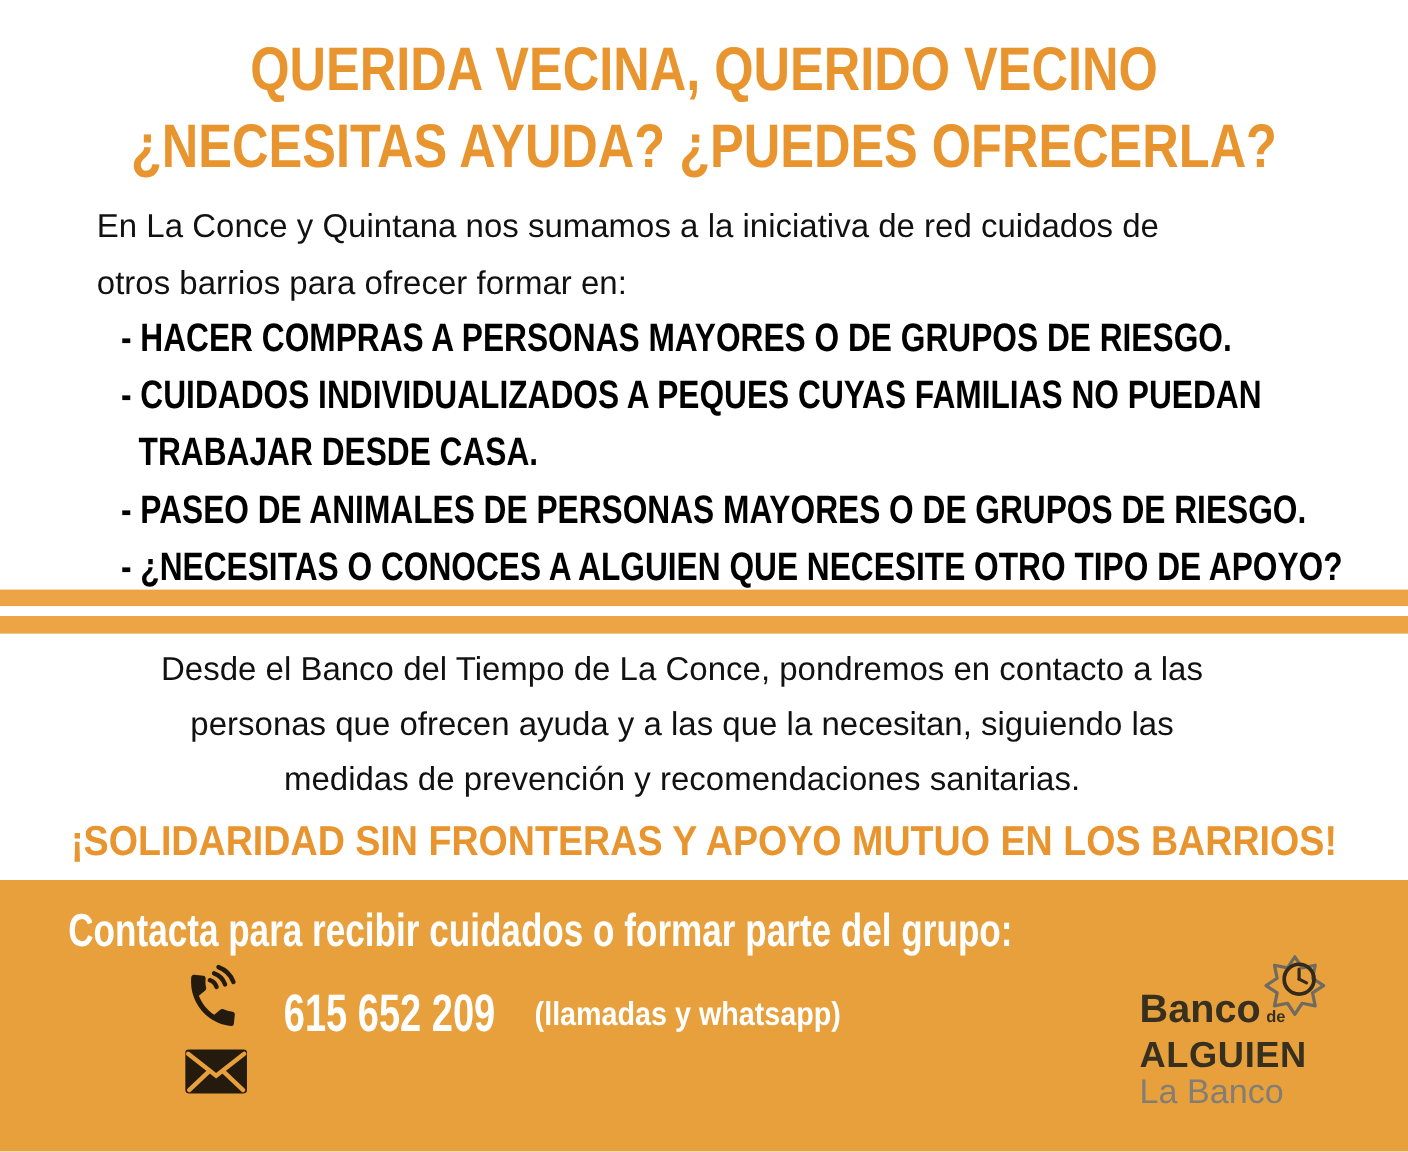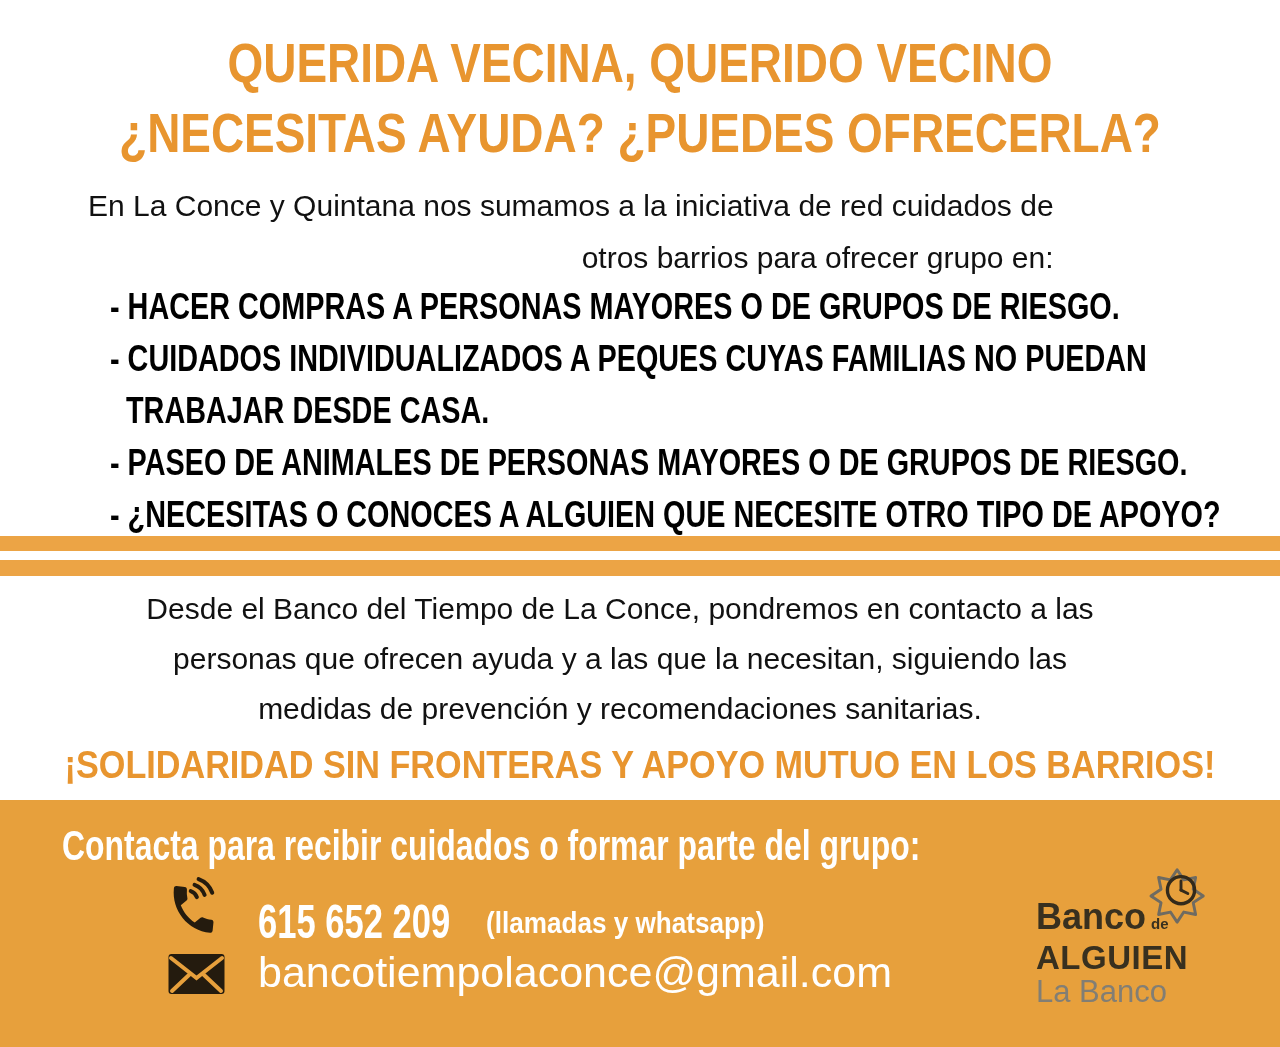--- a/index.html
+++ b/index.html
@@ -16,21 +16,21 @@
   .poster{position:relative;width:1280px;height:1047px;background:#fff;overflow:hidden;}
 
   
   .title-line{position:absolute;left:0;width:1280px;text-align:center;
     font-weight:bold;font-size:56px;color:var(--accent-title);
     transform:scaleX(.82);transform-origin:center top;white-space:nowrap;}
   .title-1{top:30px;}
   .title-2{top:100px;}
 
   
-  .intro{position:absolute;left:88px;top:180px;font-size:30px;line-height:52px;color:var(--ink);text-align:right;}
+  .intro{position:absolute;left:88px;top:180px;font-size:30px;line-height:52px;color:var(--ink);}
   .intro .line{white-space:nowrap;}
 
   
   .bullets{position:absolute;left:110px;top:284px;font-weight:bold;font-size:36px;
     color:#000;transform:scaleX(.8);transform-origin:left top;}
   .bullets .bullet-line{white-space:nowrap;height:52px;line-height:46px;}
   .bullets .cont{margin-left:20px;}
 
   
   .stripe{position:absolute;left:0;width:1280px;background:var(--accent-stripe);}
@@ -78,21 +78,21 @@
 </head>
 <body>
 
 <div class="poster">
 
   <div class="title-line title-1">QUERIDA VECINA, QUERIDO VECINO</div>
   <div class="title-line title-2">¿NECESITAS AYUDA? ¿PUEDES OFRECERLA?</div>
 
   <div class="intro">
     <div class="line">En La Conce y Quintana nos sumamos a la iniciativa de red cuidados de</div>
-    <div class="line">otros barrios para ofrecer grupo en:</div>
+    <div class="line">otros barrios para ofrecer formar en:</div>
   </div>
 
   <div class="bullets">
     <div class="bullet-line">- HACER COMPRAS A PERSONAS MAYORES O DE GRUPOS DE RIESGO.</div>
     <div class="bullet-line">- CUIDADOS INDIVIDUALIZADOS A PEQUES CUYAS FAMILIAS NO PUEDAN</div>
     <div class="bullet-line cont">TRABAJAR DESDE CASA.</div>
     <div class="bullet-line">- PASEO DE ANIMALES DE PERSONAS MAYORES O DE GRUPOS DE RIESGO.</div>
     <div class="bullet-line">- ¿NECESITAS O CONOCES A ALGUIEN QUE NECESITE OTRO TIPO DE APOYO?</div>
   </div>
 
@@ -121,21 +121,20 @@
   <a class="phone-number" href="#">615 652 209</a>
   <div class="phone-note">(llamadas y whatsapp)</div>
 
   <svg class="envelope-svg" viewBox="0 0 59 44" aria-hidden="true">
     <rect class="icon-dark-fill" x="1.5" y="2" width="56" height="40" rx="3"></rect>
     <path class="band-stroke" stroke-width="4" d="M4 6 L29.5 26 L55 6"></path>
     <path class="band-stroke" stroke-width="4" d="M5 39 L23 22"></path>
     <path class="band-stroke" stroke-width="4" d="M54 39 L36 22"></path>
   </svg>
 
-  <a class="email" href="#">bancotiempolaconce@gmail.com</a>
 
   <svg class="sun-svg" viewBox="0 0 68 64" aria-hidden="true">
     <polygon class="sun-stroke" stroke-width="3" points="57,33 46.6,39.9 49.1,52.1 36.9,49.6 30,60 23.1,49.6 10.9,52.1 13.4,39.9 3,33 13.4,26.1 10.9,13.9 23.1,16.4 30,6 36.9,16.4 49.1,13.9 46.6,26.1"></polygon>
     <circle class="clock-stroke" stroke-width="3.5" cx="34" cy="27" r="14"></circle>
     <path class="clock-stroke" stroke-width="3" d="M34 27 L34 17.5"></path>
     <path class="clock-stroke" stroke-width="3" d="M34 27 L41 30.5"></path>
   </svg>
 
   <div class="logo">
     <div><span class="logo-banco">Banco</span><span class="logo-de">de</span></div>

